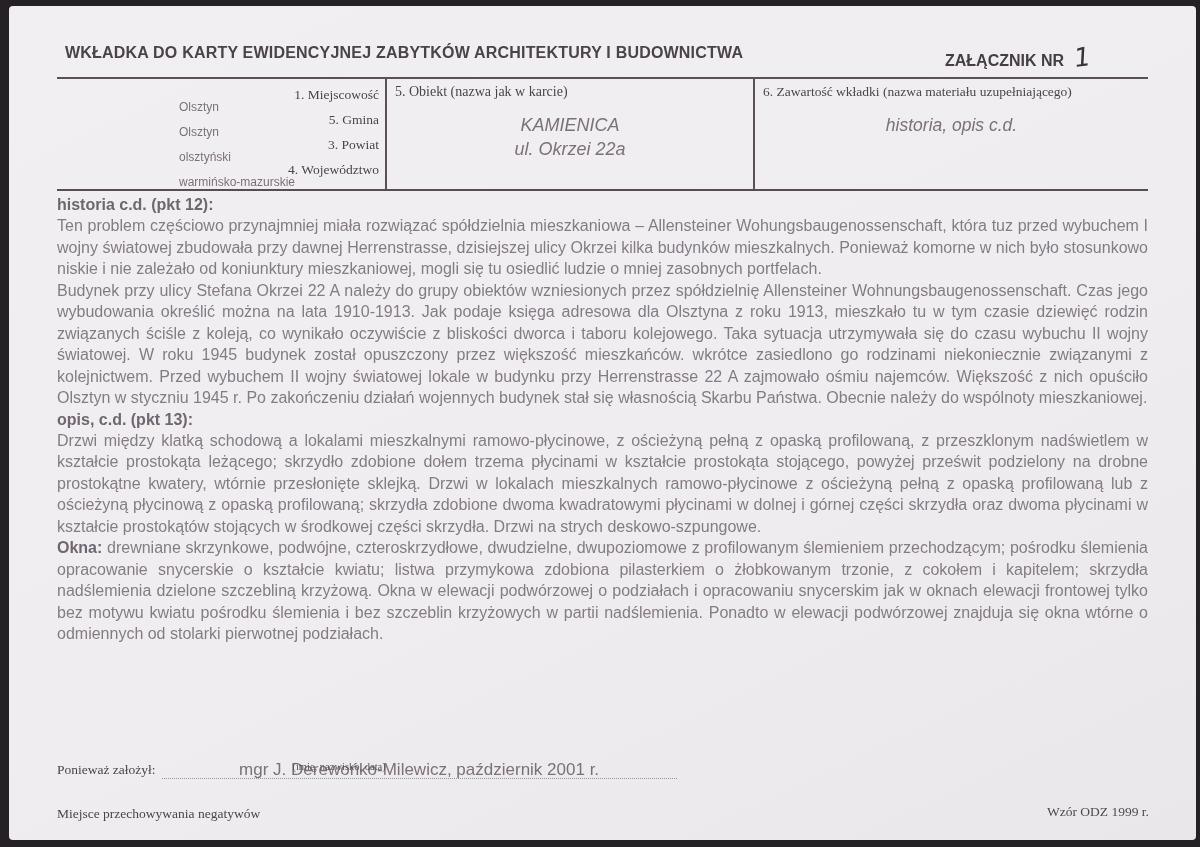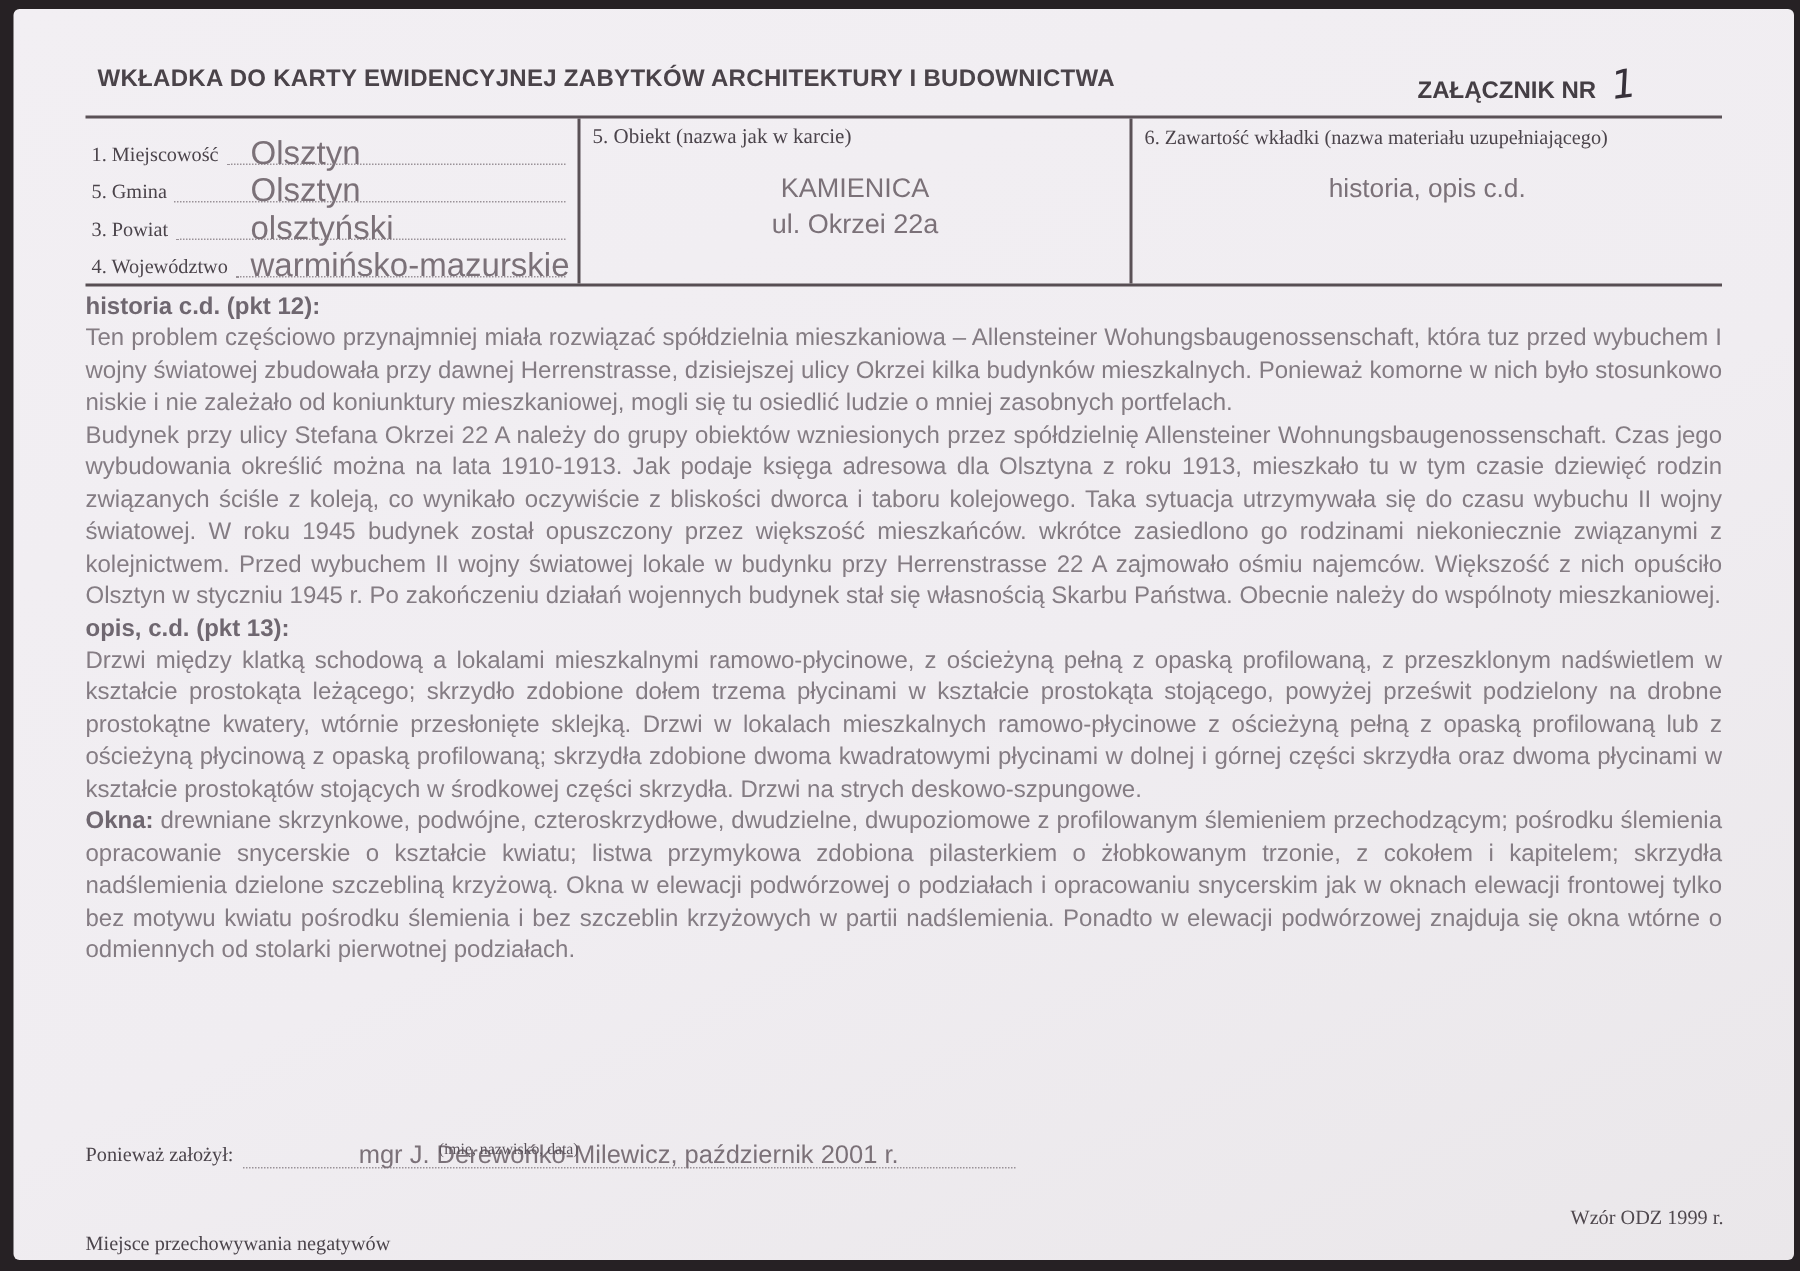--- a/index.html
+++ b/index.html
@@ -33,51 +33,51 @@
   
   .info-table{
     position:absolute;left:48px;top:71px;width:1091px;height:110px;
     border-top:2px solid #5a5156;border-bottom:2px solid #574e53;
     display:flex;
   }
   .col{box-sizing:border-box;}
   .col-loc{width:330px;border-right:2px solid #5a5156;padding:8px 6px 0 4px;}
   .col-obj{width:368px;border-right:2px solid #5a5156;position:relative;}
   .col-cont{flex:1;position:relative;}
-  .field-row{position:relative;display:flex;align-items:flex-end;height:25px;}
+  .field-row{position:relative;display:flex;align-items:flex-end;height:25px;flex-direction:column;}
   .field-label{
     font-family:"Liberation Serif",serif;font-size:13.5px;color:#4b444b;
     white-space:nowrap;padding-bottom:1px;
   }
   .field-entry{flex:1;border-bottom:1.5px dotted #9a9298;margin:0 2px 2px 5px;height:18px;}
   .field-value{
-    position:absolute;left:106px;bottom:-1px;
-    font-size:22px;color:#7b7178;white-space:nowrap;line-height:1;
+    position:absolute;left:118px;bottom:-1px;
+    font-size:12px;color:#7b7178;white-space:nowrap;line-height:1;
   }
   .cell-header{
     font-family:"Liberation Serif",serif;font-size:14px;color:#4b444b;
     padding:5px 0 0 8px;
   }
   .cell-value{
-    text-align:center;font-size:18px;color:#7b7178;line-height:24px;margin-top:13px;
+    text-align:center;font-size:18px;color:#7b7178;line-height:24px;margin-top:13px;font-style:italic;
   }
   .col-cont .cell-header{font-size:13.5px;}
   .col-cont .cell-value{font-size:17.5px;}
   
   .doc-body{
     position:absolute;left:48px;top:188px;width:1091px;
     font-size:16px;line-height:21.45px;color:#847c83;
     text-align:justify;
   }
   .doc-body p{margin:0;}
   .h{font-weight:bold;color:#6f6770;}
   
   .sig-block{position:absolute;left:48px;top:752px;width:700px;}
   .sig-row{display:flex;align-items:flex-end;}
-  .sig-row.second{margin-top:42px;}
+  .sig-row.second{margin-top:27px;}
   .sig-label{
     font-family:"Liberation Serif",serif;font-size:13.5px;color:#4b444b;
     white-space:nowrap;padding-bottom:1px;
   }
   .sig-entry{
     position:relative;border-bottom:1.5px dotted #9a9298;height:20px;margin-left:6px;
   }
   .sig-entry.founder{width:515px;}
   .sig-entry.negatives{width:620px;}
   .sig-value{

